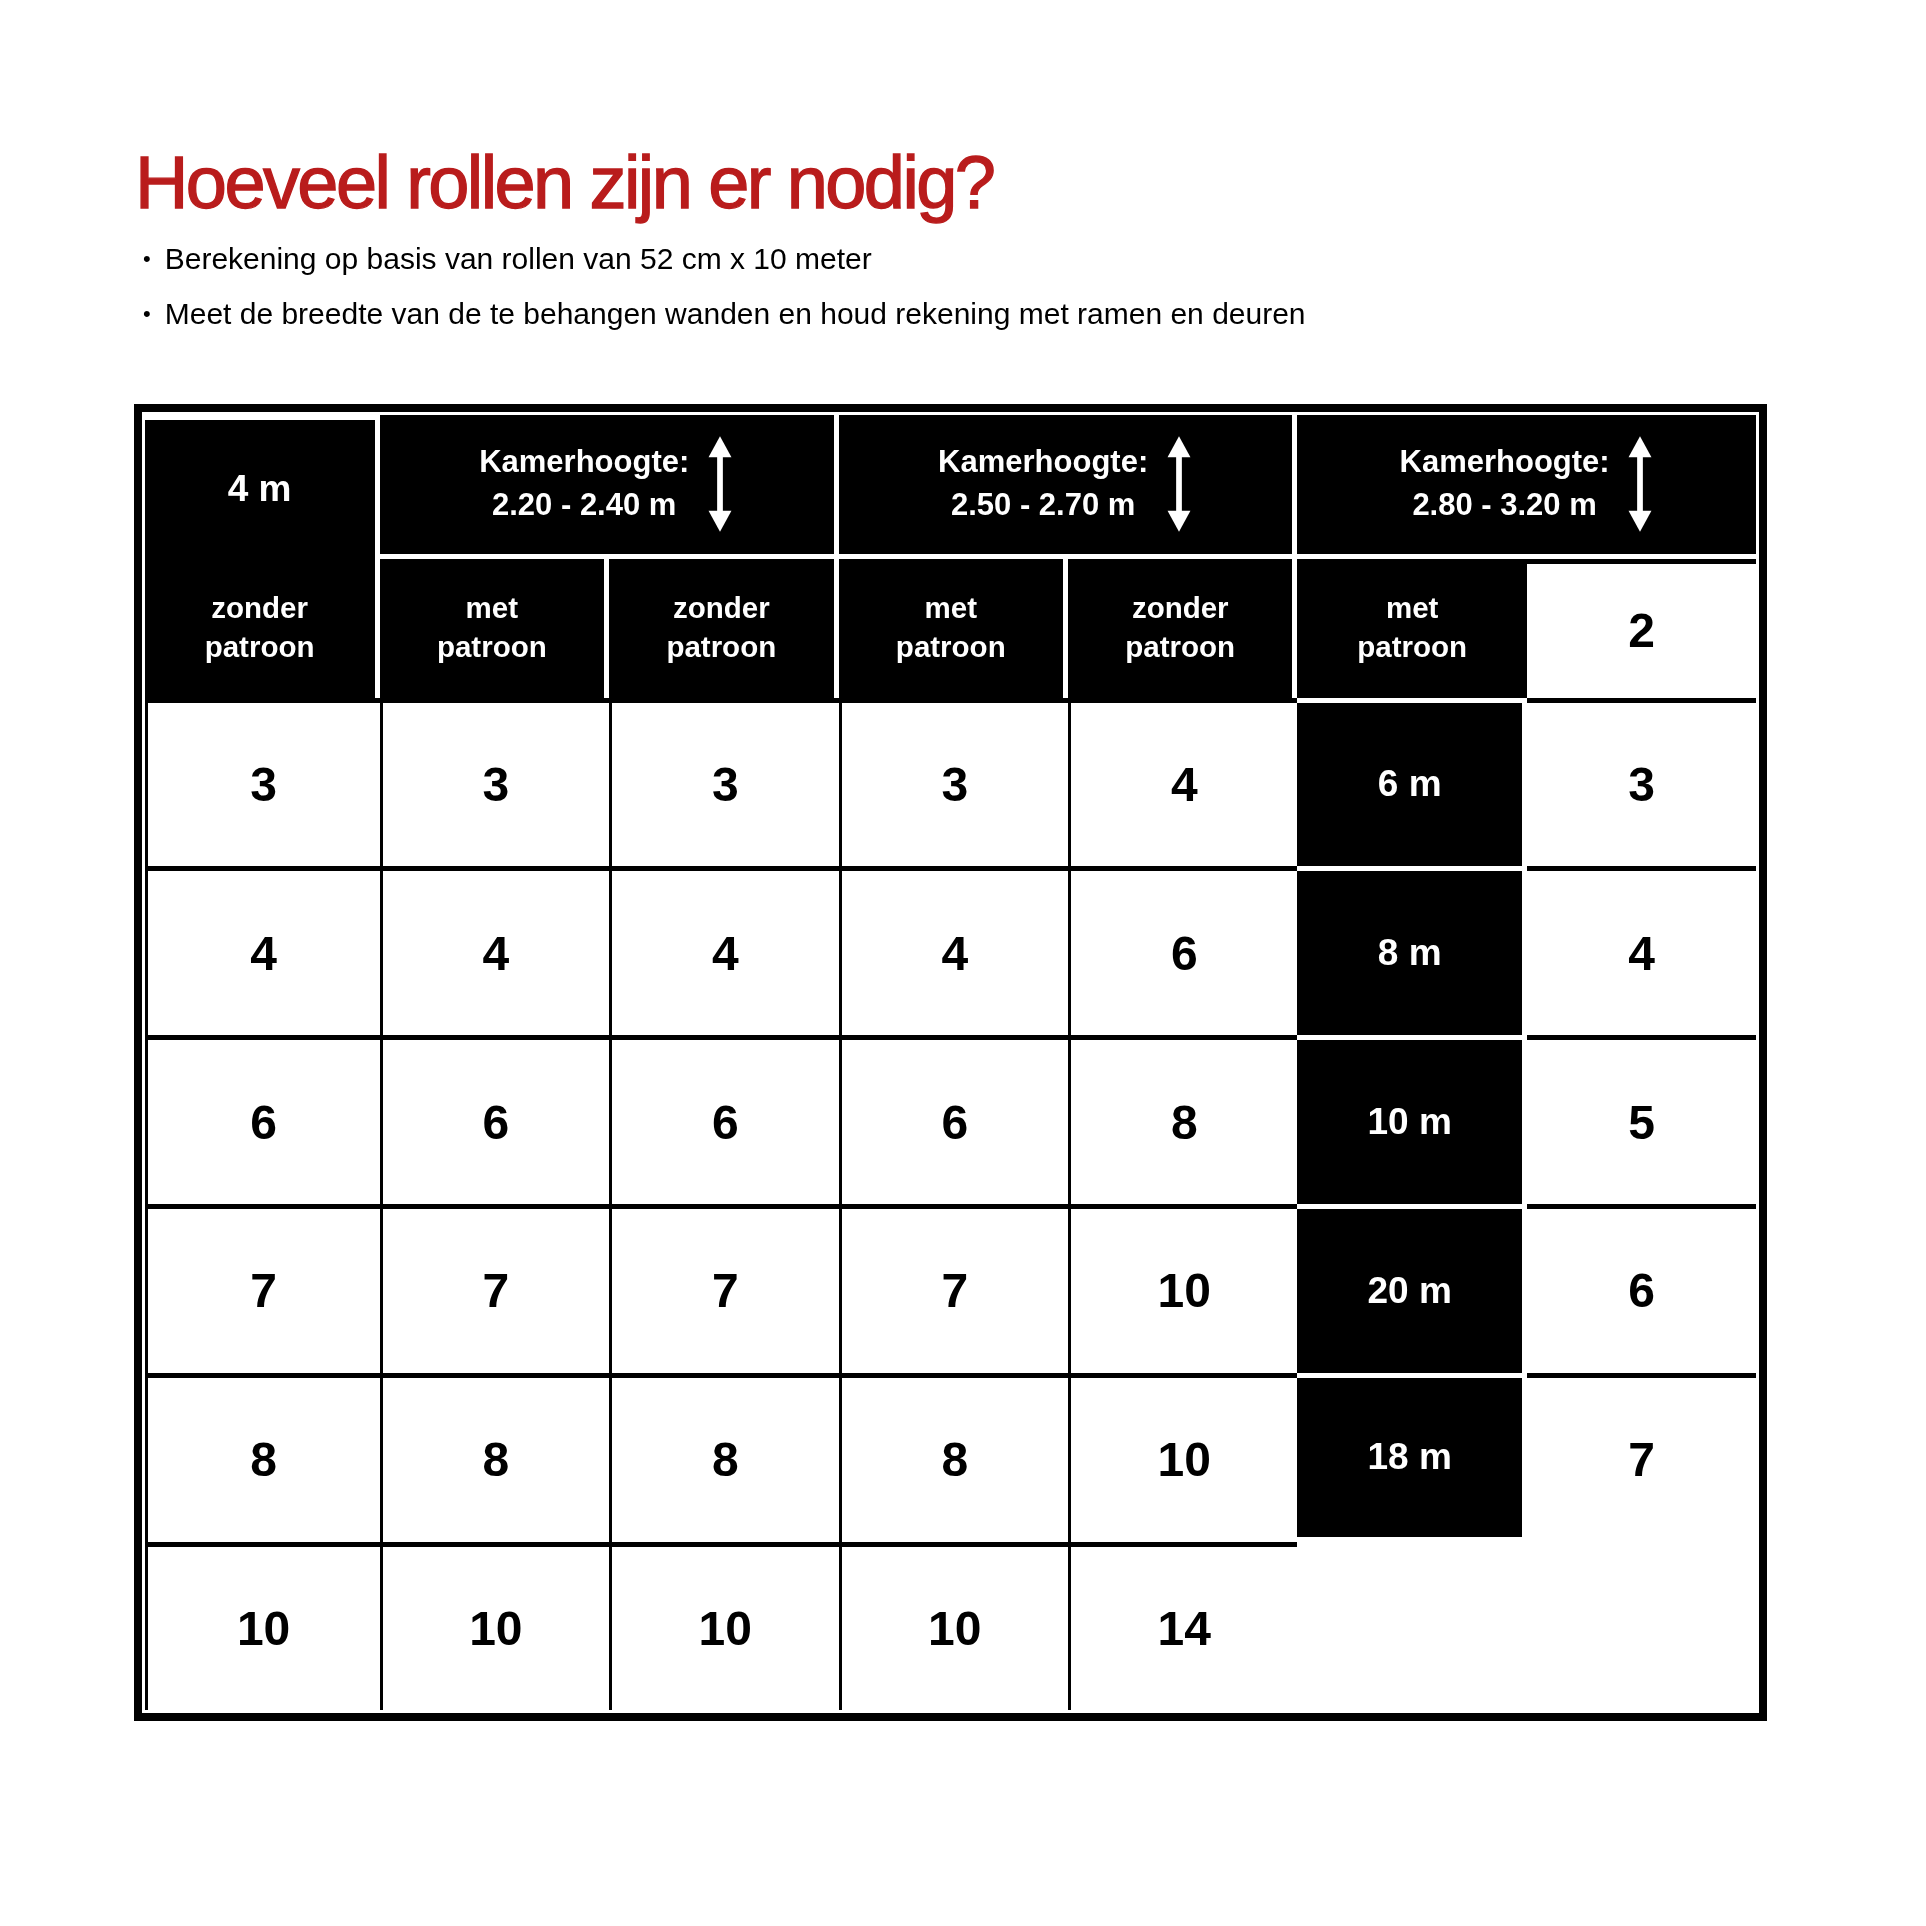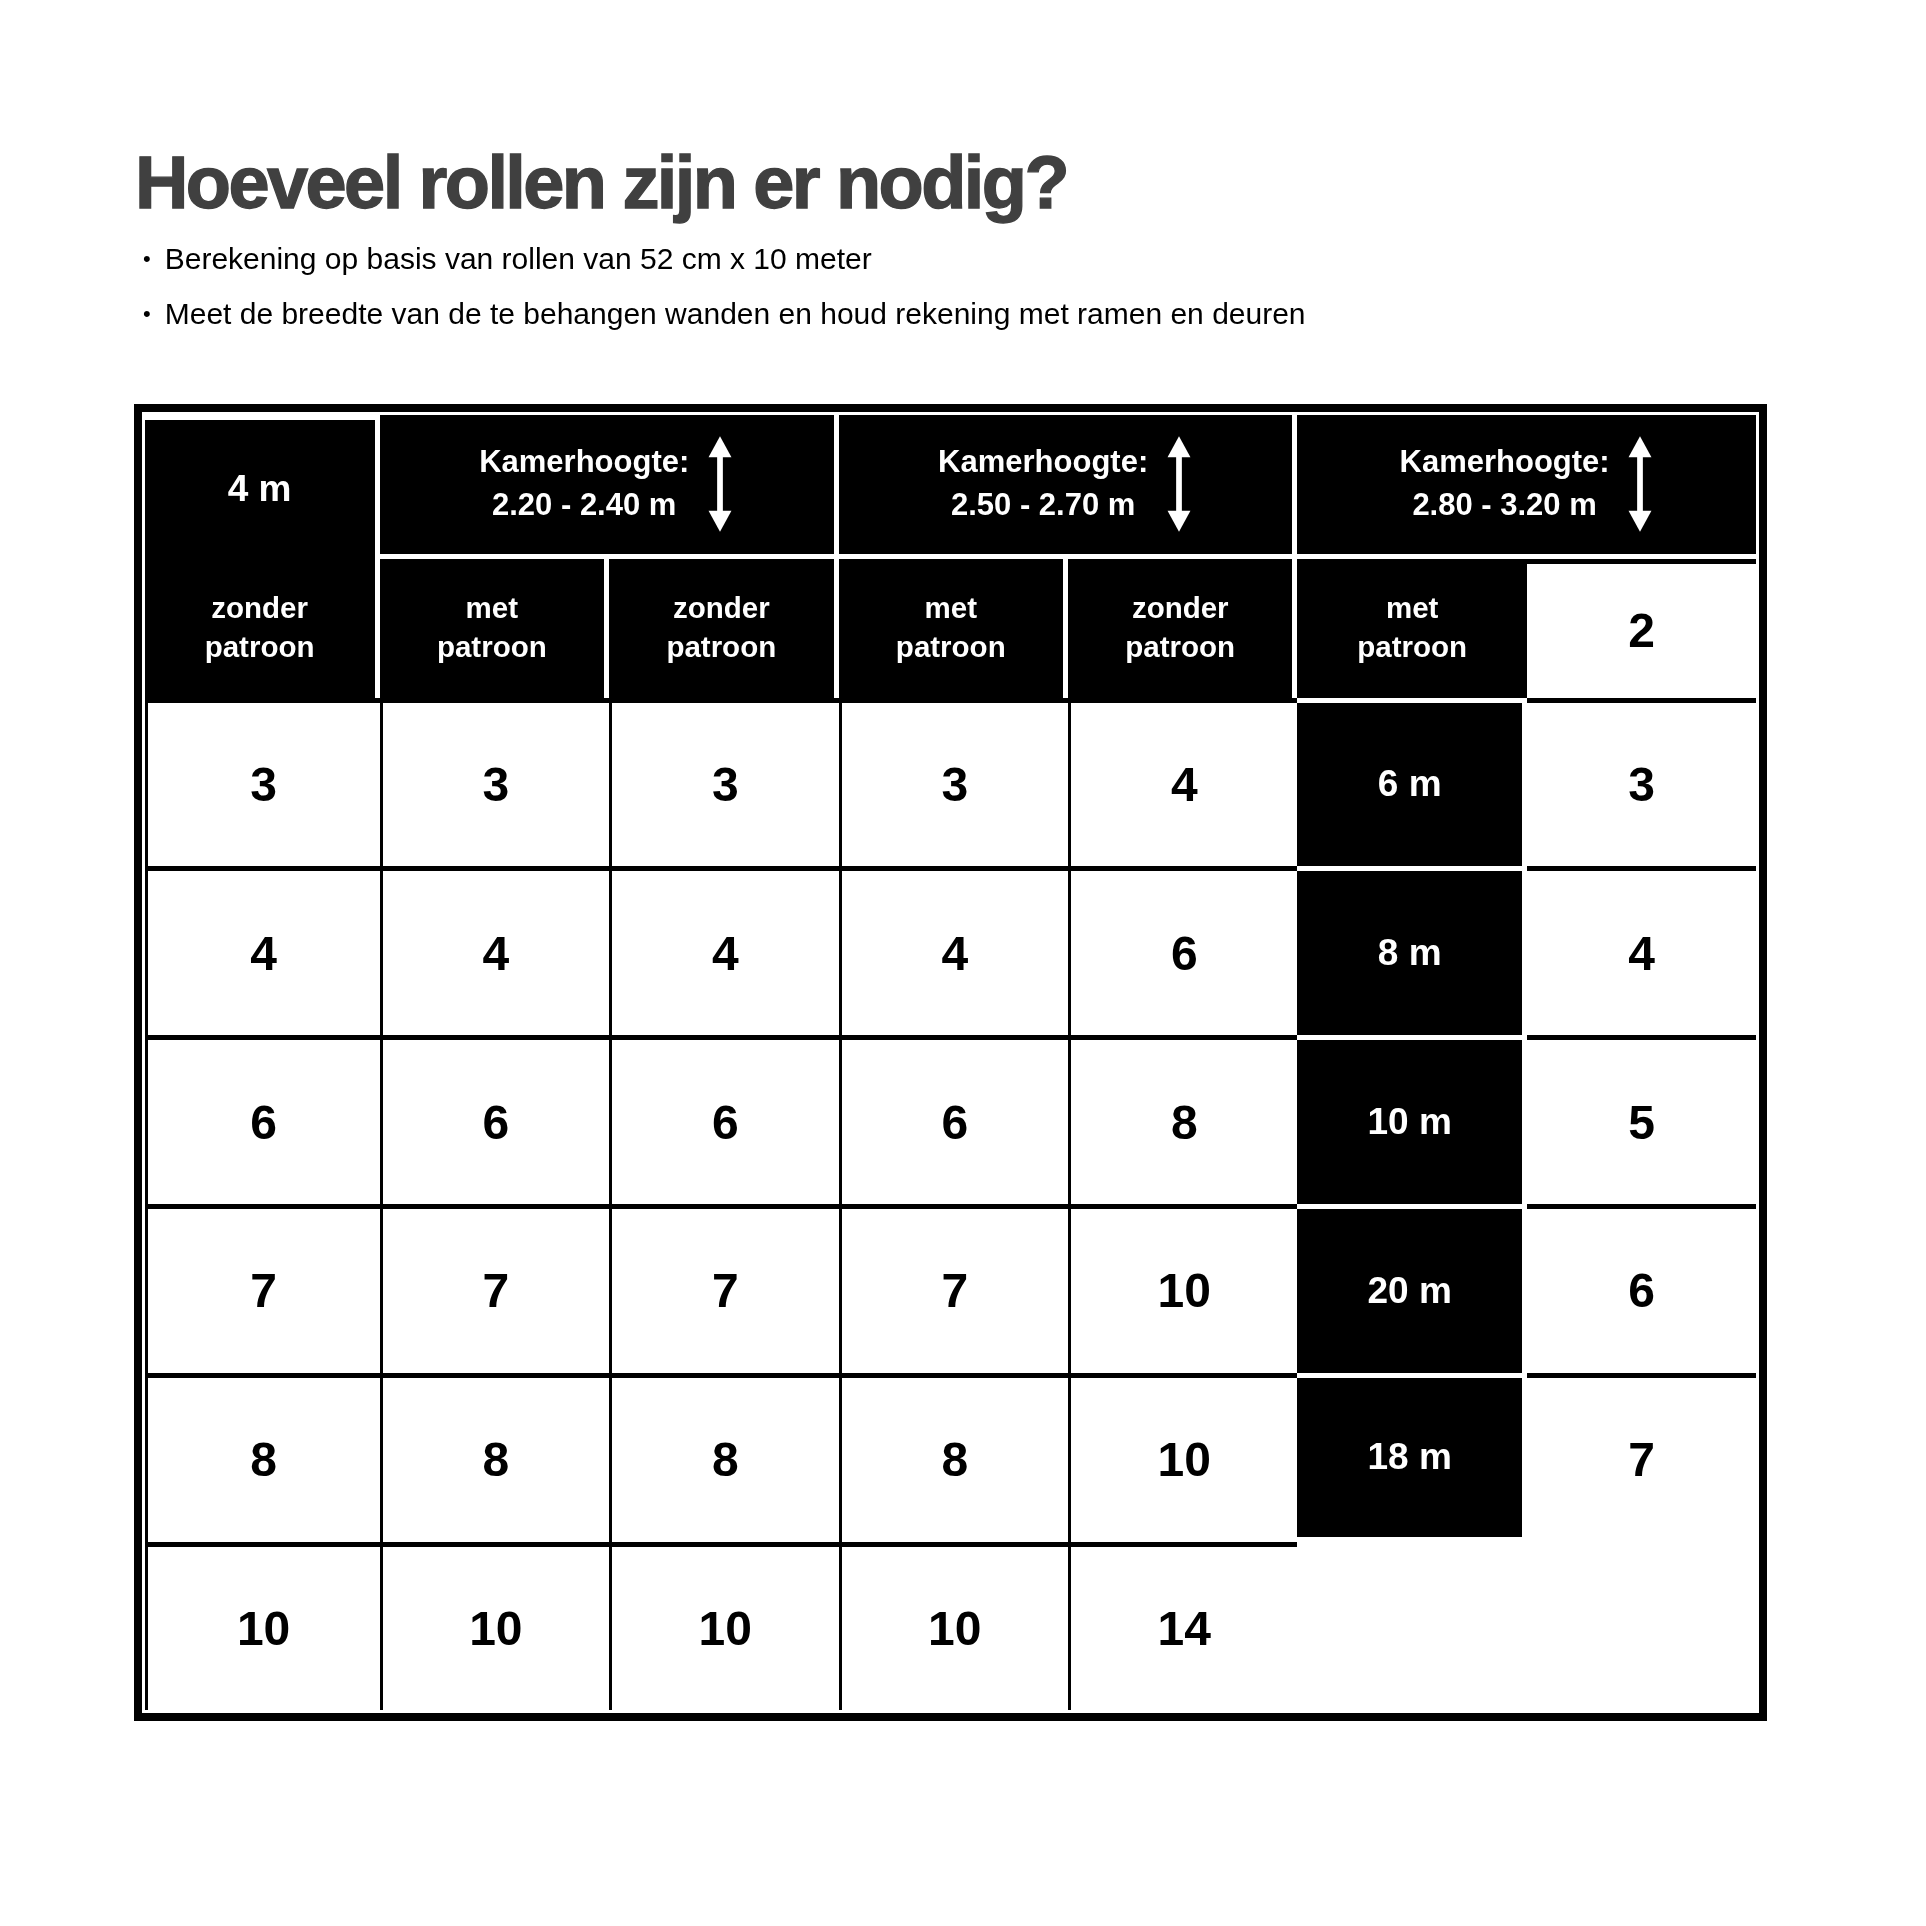--- a/index.html
+++ b/index.html
@@ -2,23 +2,23 @@
 <html style="font-size:10.3px"><head>
 <meta charset="utf-8">
 <style>
   html,body{margin:0;padding:0;}
   body{
     width:1926px;height:1926px;background:#ffffff;position:relative;overflow:hidden;
     font-family:"Liberation Sans", sans-serif;color:#000;
   }
   .title{
     position:absolute;left:135px;top:90px;
-    font-size:74px;font-weight:bold;letter-spacing:-2.6px;
+    font-size:74px;font-weight:normal;letter-spacing:-2.6px;
     -webkit-text-stroke:1.3px currentColor;
-    color:#404040;white-space:nowrap;
+    color:#b91c1c;white-space:nowrap;
   }
   .bullets{position:absolute;left:143px;top:239px;}
   .bullet{display:flex;align-items:flex-start;margin-bottom:15.4px;}
   .bullet .dot{font-size:22px;line-height:40px;margin-right:14px;}
   .bullet .btxt{font-size:30px;line-height:40px;white-space:nowrap;}
 
   
   .tbl{
     position:absolute;left:134px;top:404px;
     width:1633px;height:1317px;box-sizing:border-box;

